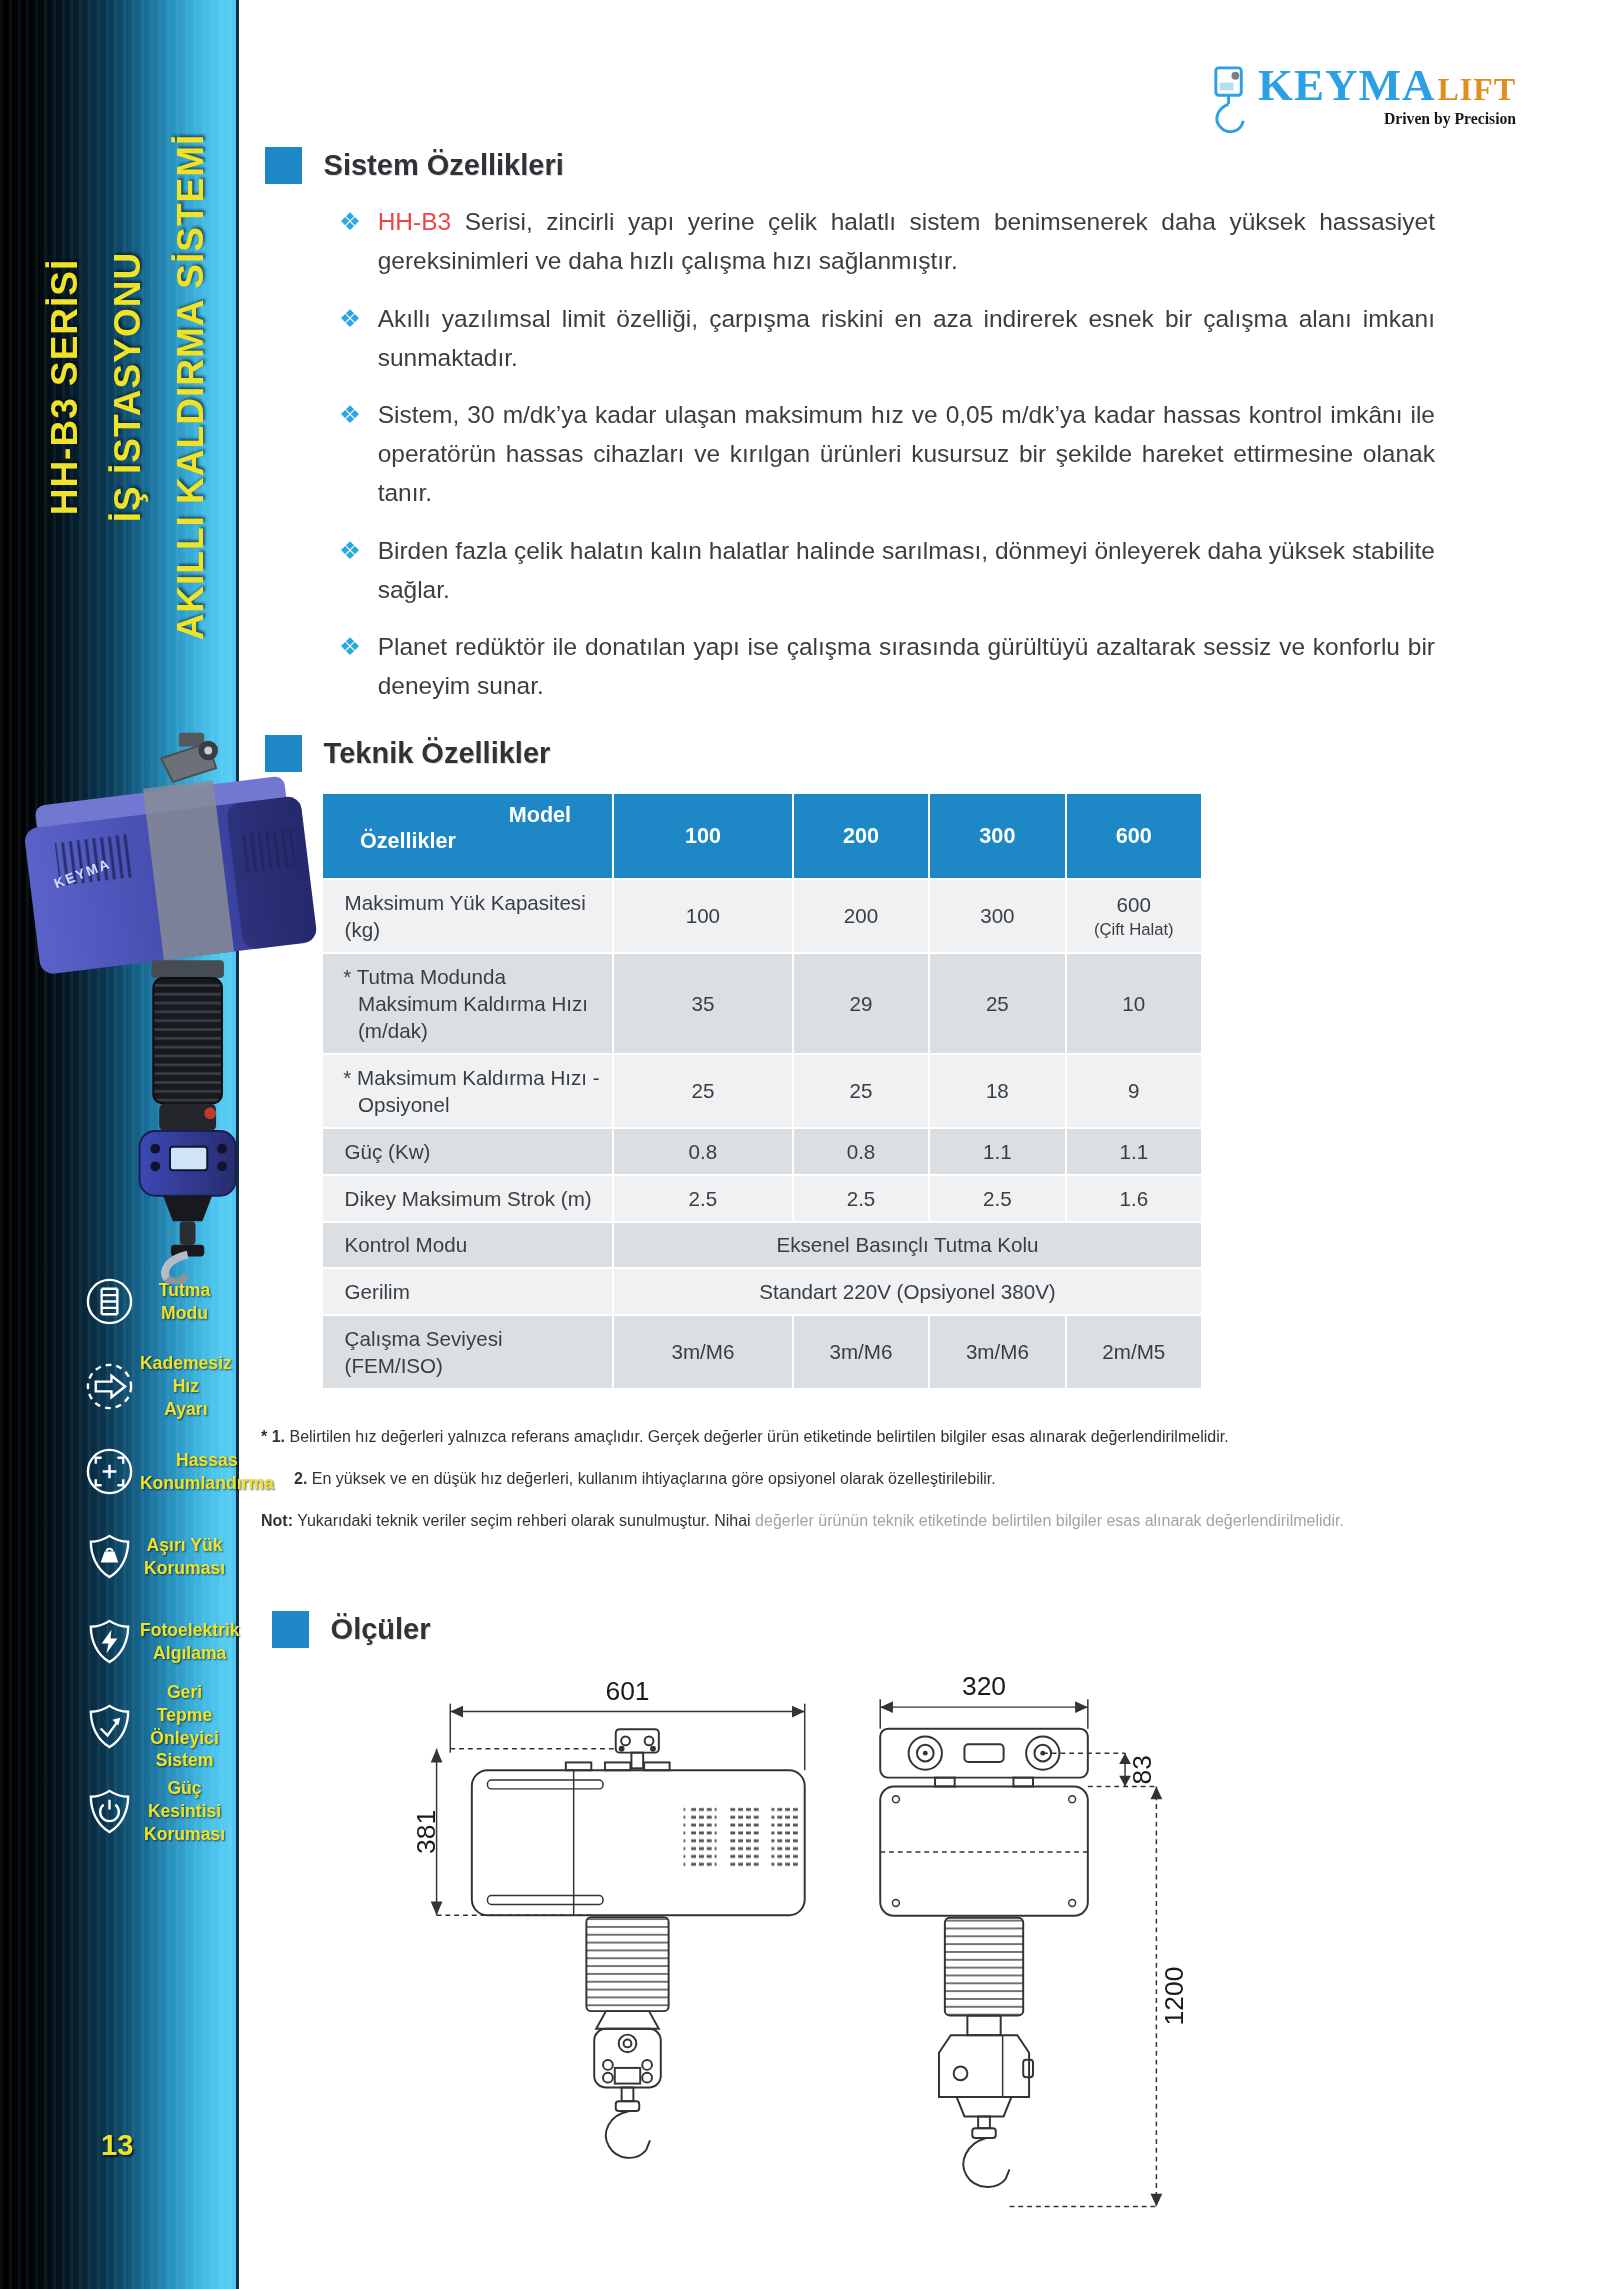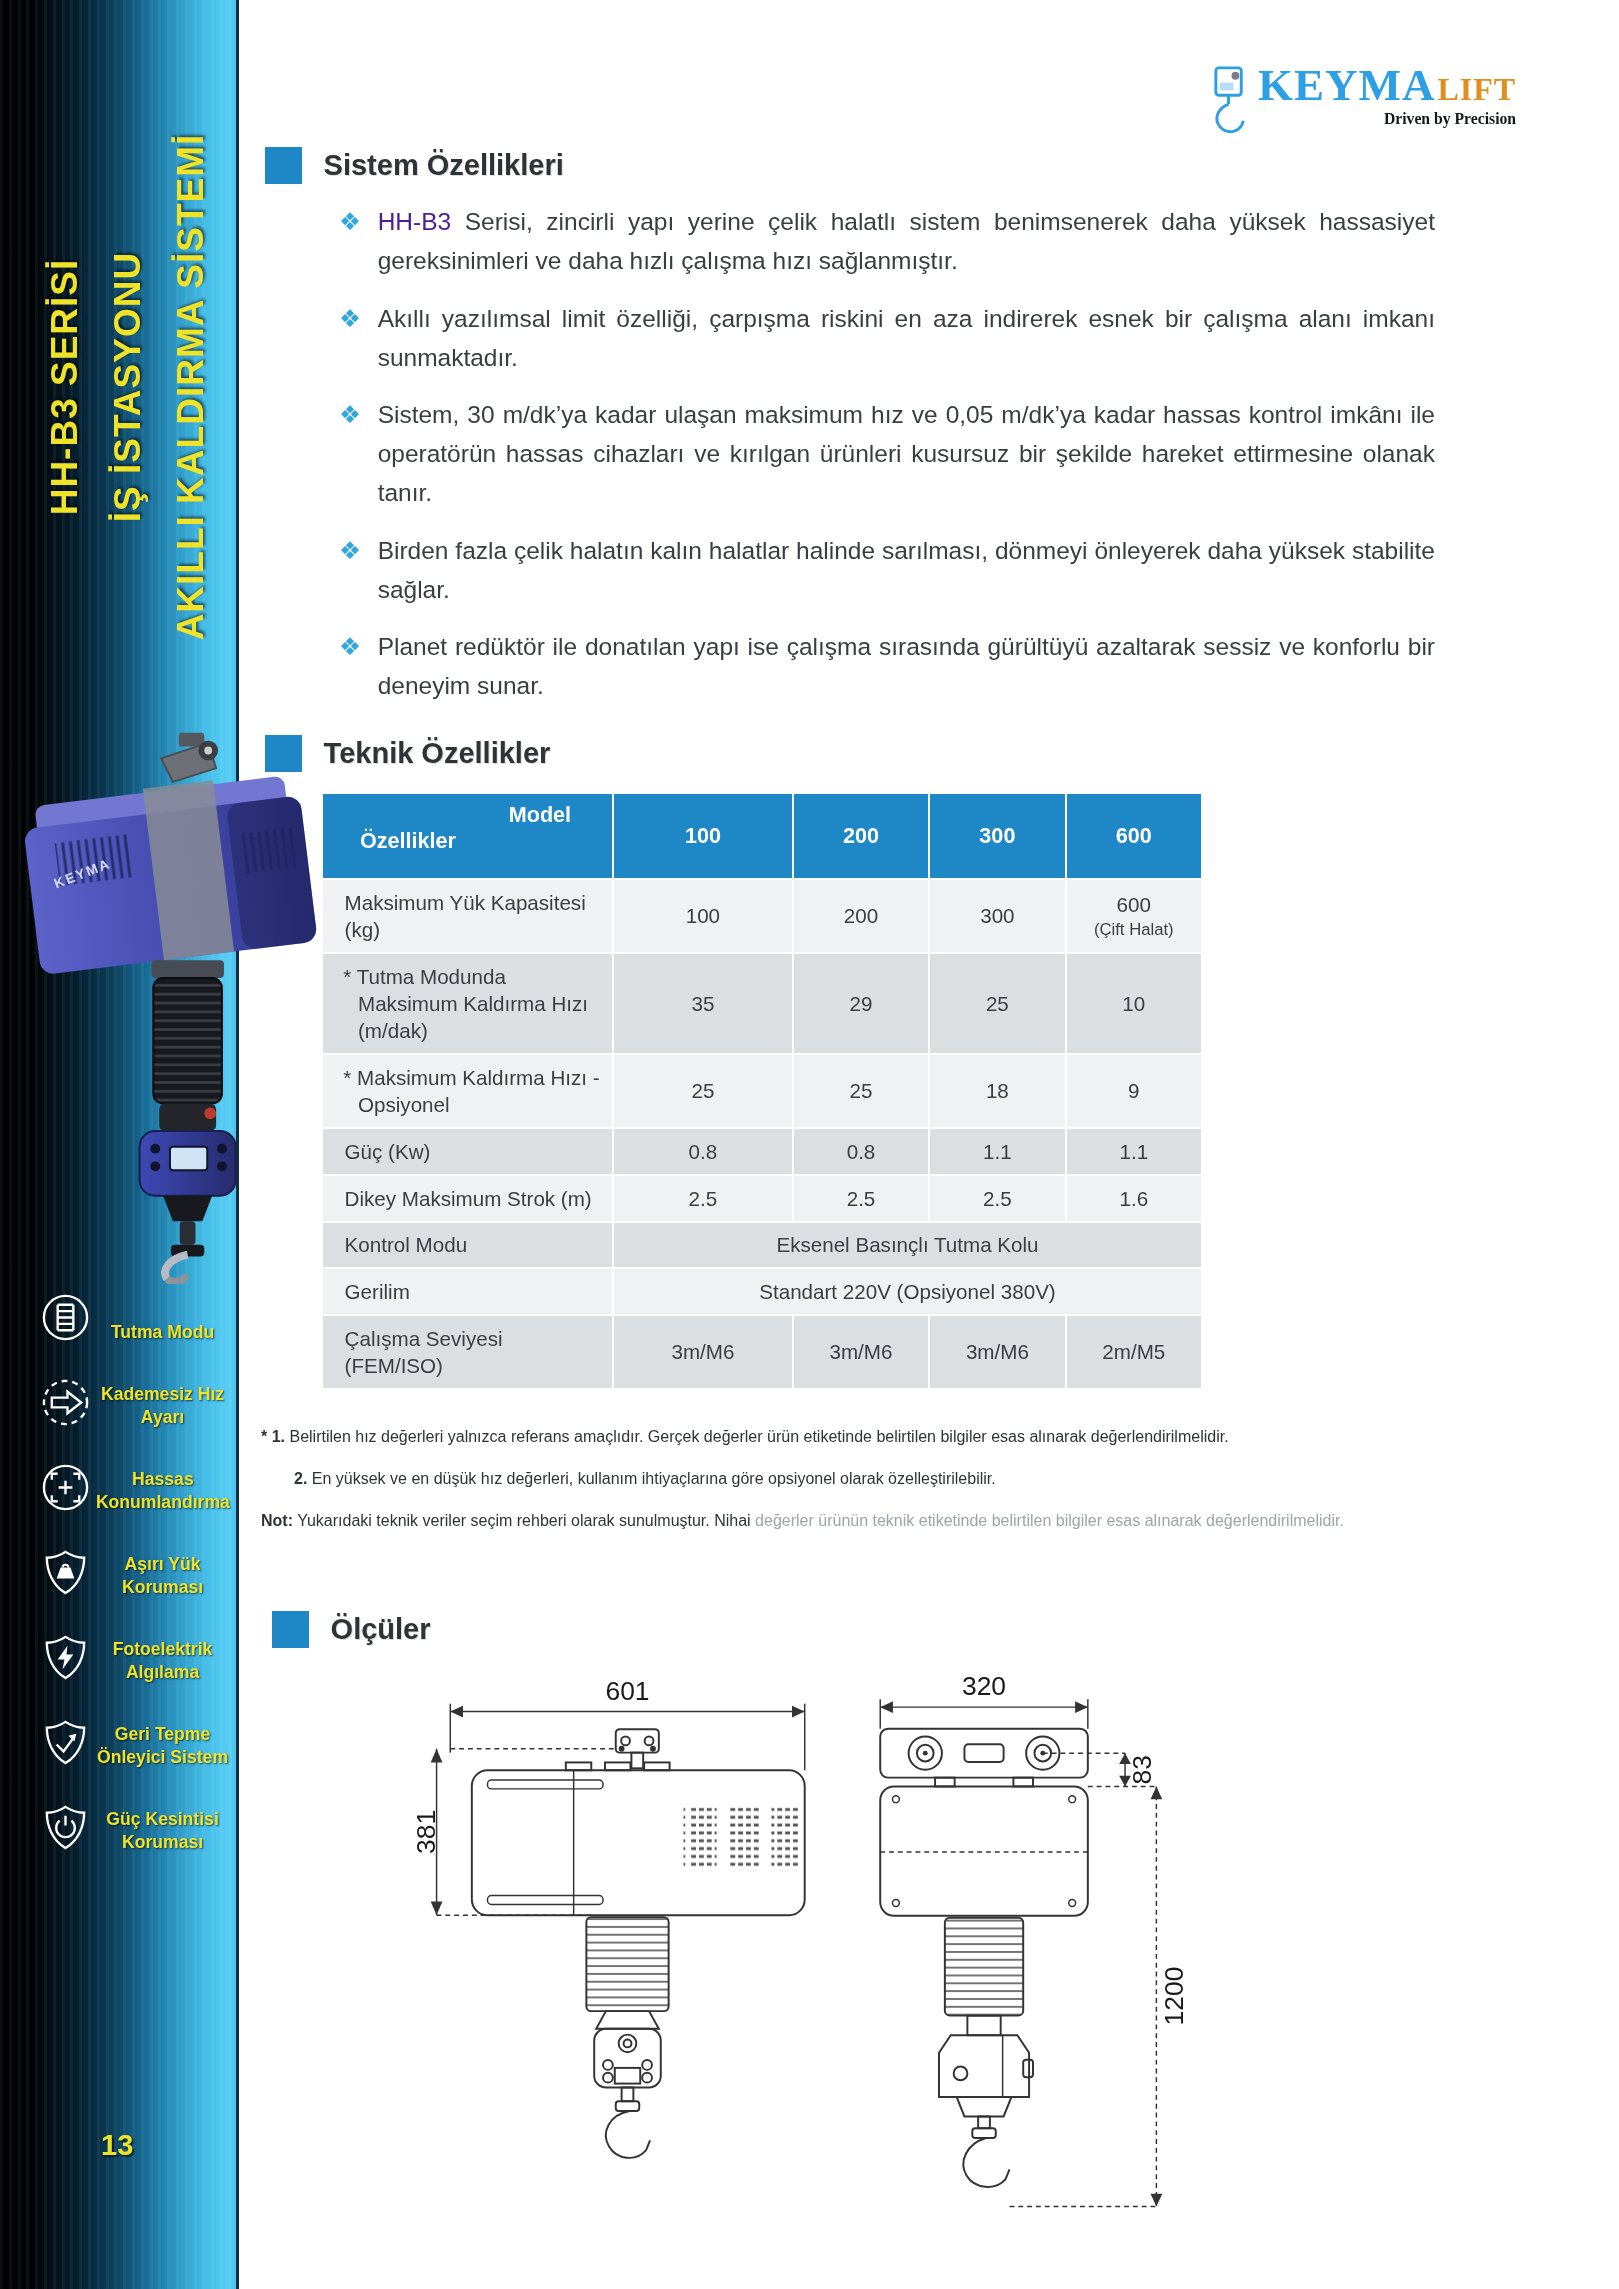--- a/index.html
+++ b/index.html
@@ -14,21 +14,21 @@
       repeating-linear-gradient(90deg, rgba(255,255,255,0.05) 0 2.9px, rgba(0,0,0,0) 2.9px 8.8px),
       linear-gradient(90deg,#000000 0%,#010507 14%,#041a28 30%,#0a3a55 46%,#176d97 62%,#2e9cc9 76%,#45bfe9 88%,#57cdf4 97%,#4cc2ef 100%);
   }
   .vtitle-anchor { position:absolute; left:29px; top:132px; width:196px; height:510px; }
   .vtitle { width:510px; height:196px; transform-origin:0 0; transform:rotate(-90deg) translateX(-510px);
     display:flex; flex-direction:column; justify-content:center; text-align:center; }
   .vtitle div { font-size:37px; line-height:63px; font-weight:bold; letter-spacing:1px;
     color:#EFE32A; text-shadow:2px 2px 2.9px rgba(0,0,0,0.55); white-space:nowrap; }
 
   .features { position:absolute; left:0; top:1259px; width:239px; }
-  .fitem { height:85px; display:flex; align-items:flex-end; }
+  .fitem { height:85px; display:flex; align-items:center;margin-left:44px; }
   .ficon { flex:0 0 auto; width:53px; height:53px; margin-left:39px; }
   .ficon svg { width:53px; height:53px; display:block; }
   .flabel { flex:1; text-align:center; font-weight:bold; font-size:17.6px; line-height:1.3;
     color:#EFE32A; text-shadow:1px 1px 2px rgba(0,0,0,0.65); padding:0 9.8px 0 3.9px; }
   .pagenum { position:absolute; left:101px; top:2129px; font-size:29px; font-weight:bold;
     color:#EFE32A; text-shadow:2px 2px 2px rgba(0,0,0,0.6); }
 
   
   .logo { position:absolute; left:1209px; top:63px; display:flex; align-items:flex-start; z-index:3; }
   .logo-hook { width:45px; height:76px; margin-right:3.9px; }
@@ -48,21 +48,21 @@
   #sec-system { left:265px; top:147px; }
   #sec-technical { left:265px; top:735px; }
   #sec-dims { left:272px; top:1611px; }
 
   
   .bullets { position:absolute; left:339px; top:202px; width:1096px; z-index:3;
     list-style:none; margin:0; padding:0; }
   .bullets li { display:flex; margin-bottom:18.6px; }
   .bmark { flex:0 0 auto; color:#2FA8E1; font-size:24.5px; line-height:39px; margin-right:16.7px; }
   .btext { margin:0; font-size:24.5px; line-height:39px; color:#3A3E42; text-align:justify; }
-  .bpre { color:#4c1d95; }
+  .bpre { color:#ef4444; }
 
   
   .spec-table { position:absolute; left:321px; top:792px; z-index:3;
     border-collapse:separate; border-spacing:2.9px; width:882px; table-layout:fixed;
     font-size:20.6px; color:#3A3E42; }
   .spec-table th { background:#1E87C6; color:#ffffff; font-size:21.6px; font-weight:bold;
     height:84px; padding:7.8px 5.9px; vertical-align:middle; }
   .corner-cell { height:100%; display:flex; flex-direction:column; }
   .corner-cell .model { align-self:flex-end; margin-right:35px; }
   .corner-cell .oz { align-self:flex-start; margin-left:31px; }

